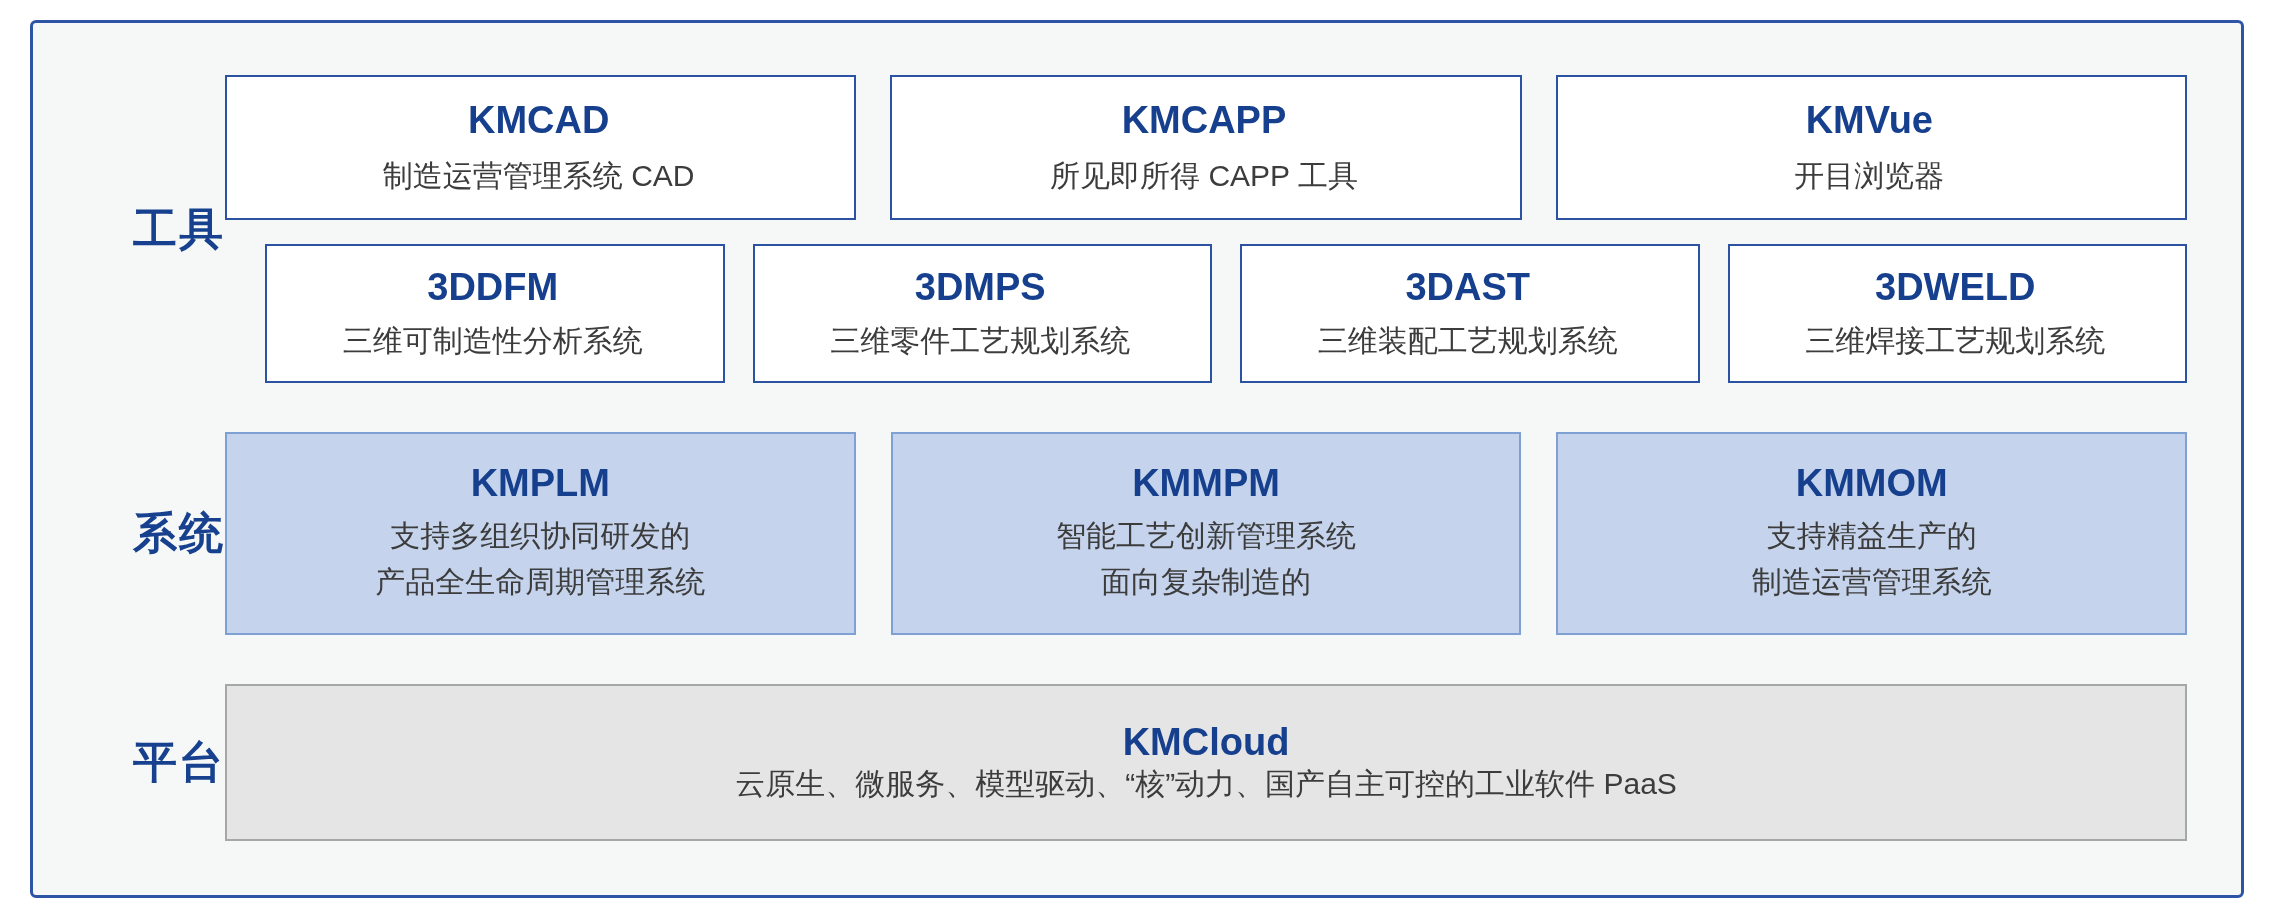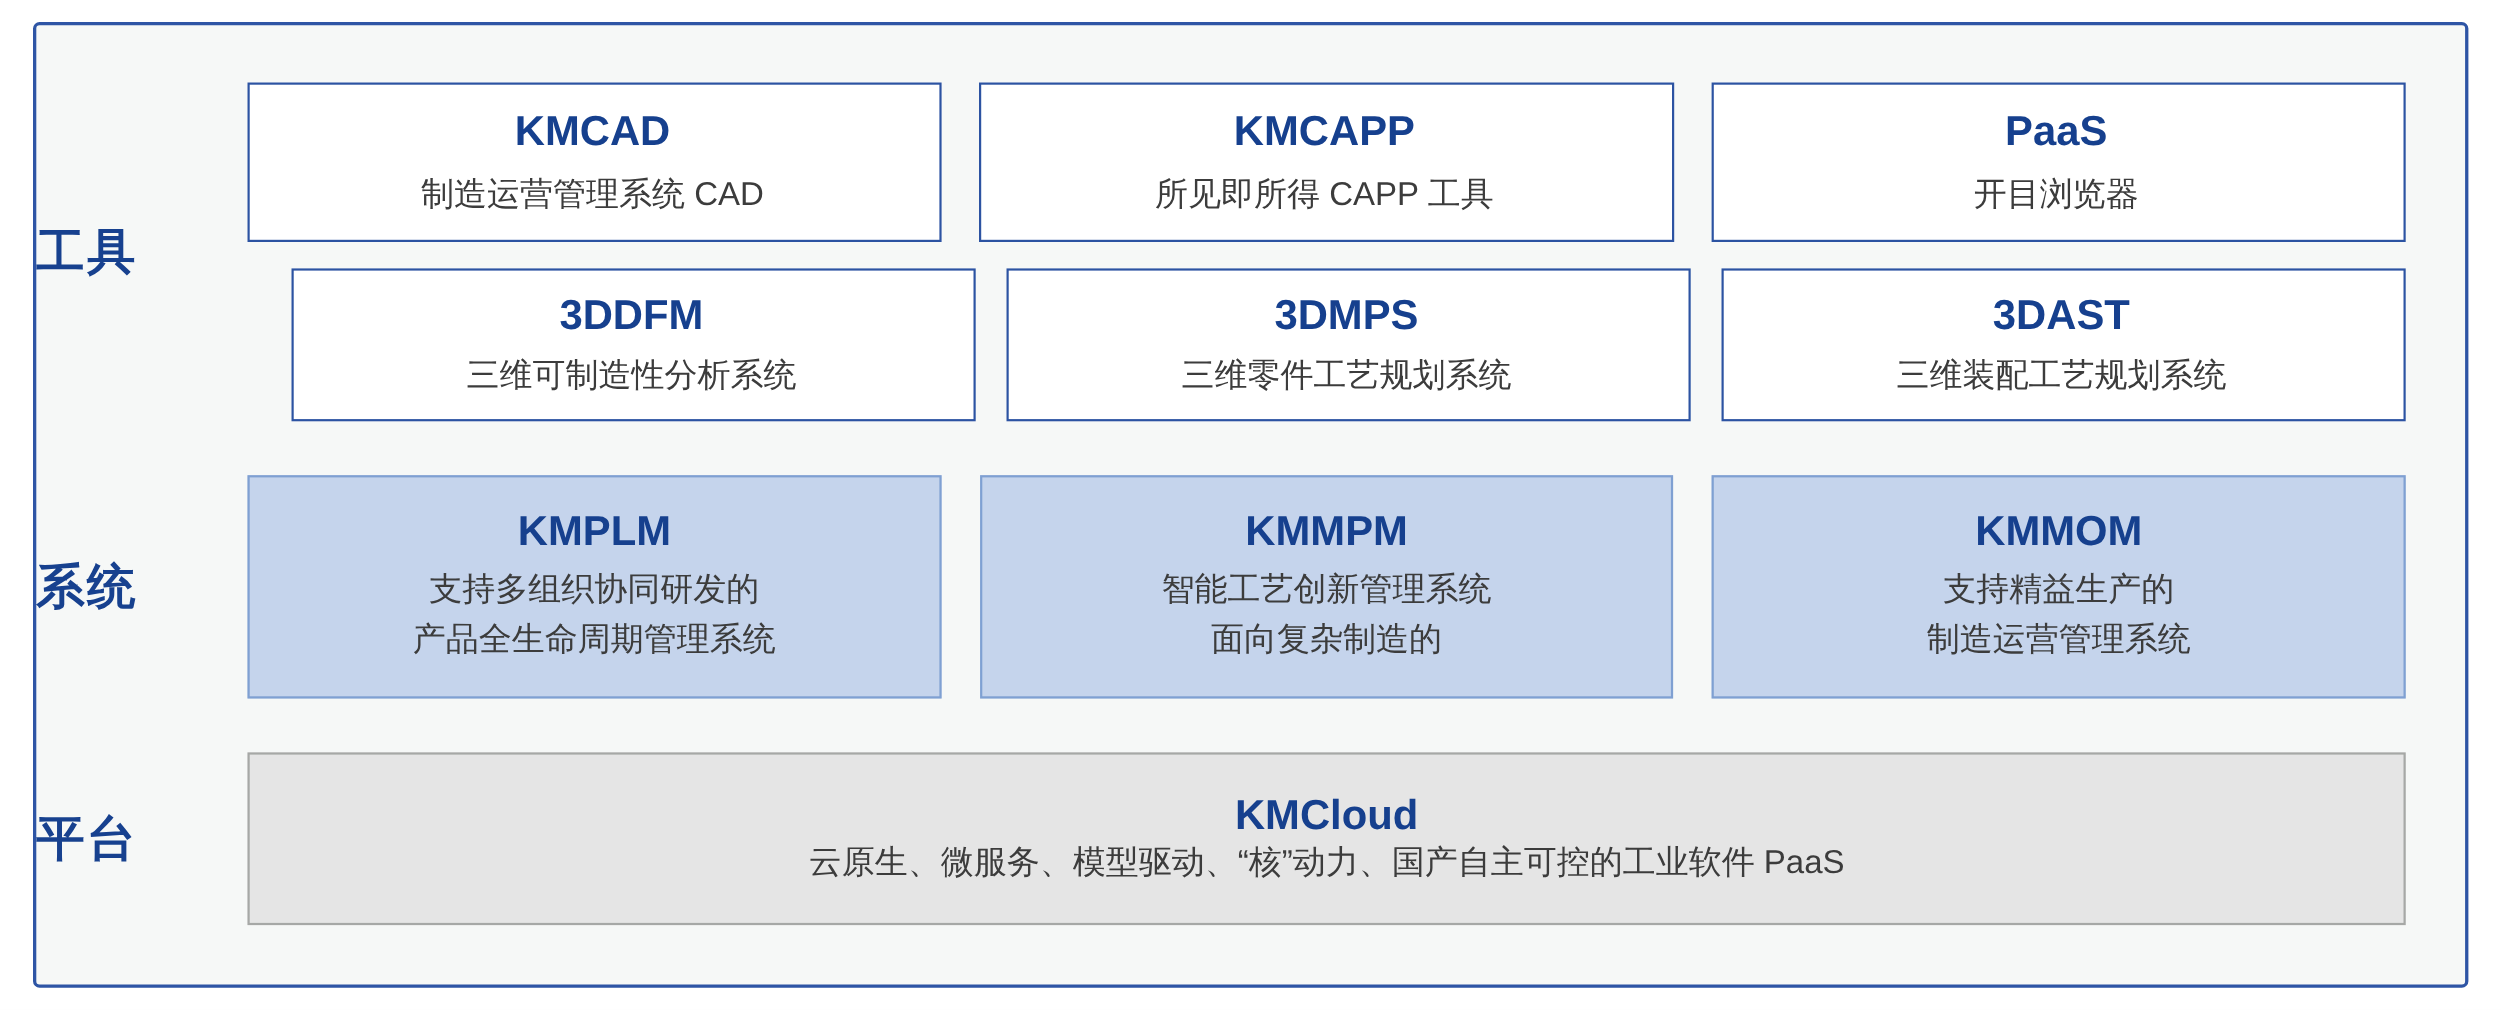--- a/index.html
+++ b/index.html
@@ -29,21 +29,21 @@
     padding: 52px 54px 44px 0;
     gap: 49px;
   }
   .band {
     display: flex;
     align-items: center;
   }
   .band-label {
     width: 192px;
     flex-shrink: 0;
-    text-align: left;
+    text-align: right;
     font-size: 44px;
     font-weight: 700;
     color: #17418f;
     letter-spacing: 2px;
   }
   .band-content {
     flex: 1;
     min-width: 0;
   }
   .tools-rows {
@@ -110,36 +110,40 @@
       <div class="tool-row r1">
         <div class="box">
           <div class="box-title">KMCAD</div>
           <div class="box-sub">制造运营管理系统 CAD</div>
         </div>
         <div class="box">
           <div class="box-title">KMCAPP</div>
           <div class="box-sub">所见即所得 CAPP 工具</div>
         </div>
         <div class="box">
-          <div class="box-title">PaaS</div>
+          <div class="box-title">KMVue</div>
           <div class="box-sub">开目浏览器</div>
         </div>
       </div>
       <div class="tool-row r2">
         <div class="box">
           <div class="box-title">3DDFM</div>
           <div class="box-sub">三维可制造性分析系统</div>
         </div>
         <div class="box">
           <div class="box-title">3DMPS</div>
           <div class="box-sub">三维零件工艺规划系统</div>
         </div>
         <div class="box">
           <div class="box-title">3DAST</div>
           <div class="box-sub">三维装配工艺规划系统</div>
+        </div>
+        <div class="box">
+          <div class="box-title">3DWELD</div>
+          <div class="box-sub">三维焊接工艺规划系统</div>
         </div>
       </div>
     </div>
   </section>
 
   <section class="band">
     <div class="band-label">系统</div>
     <div class="band-content systems-row">
       <div class="box system-box">
         <div class="box-title">KMPLM</div>

